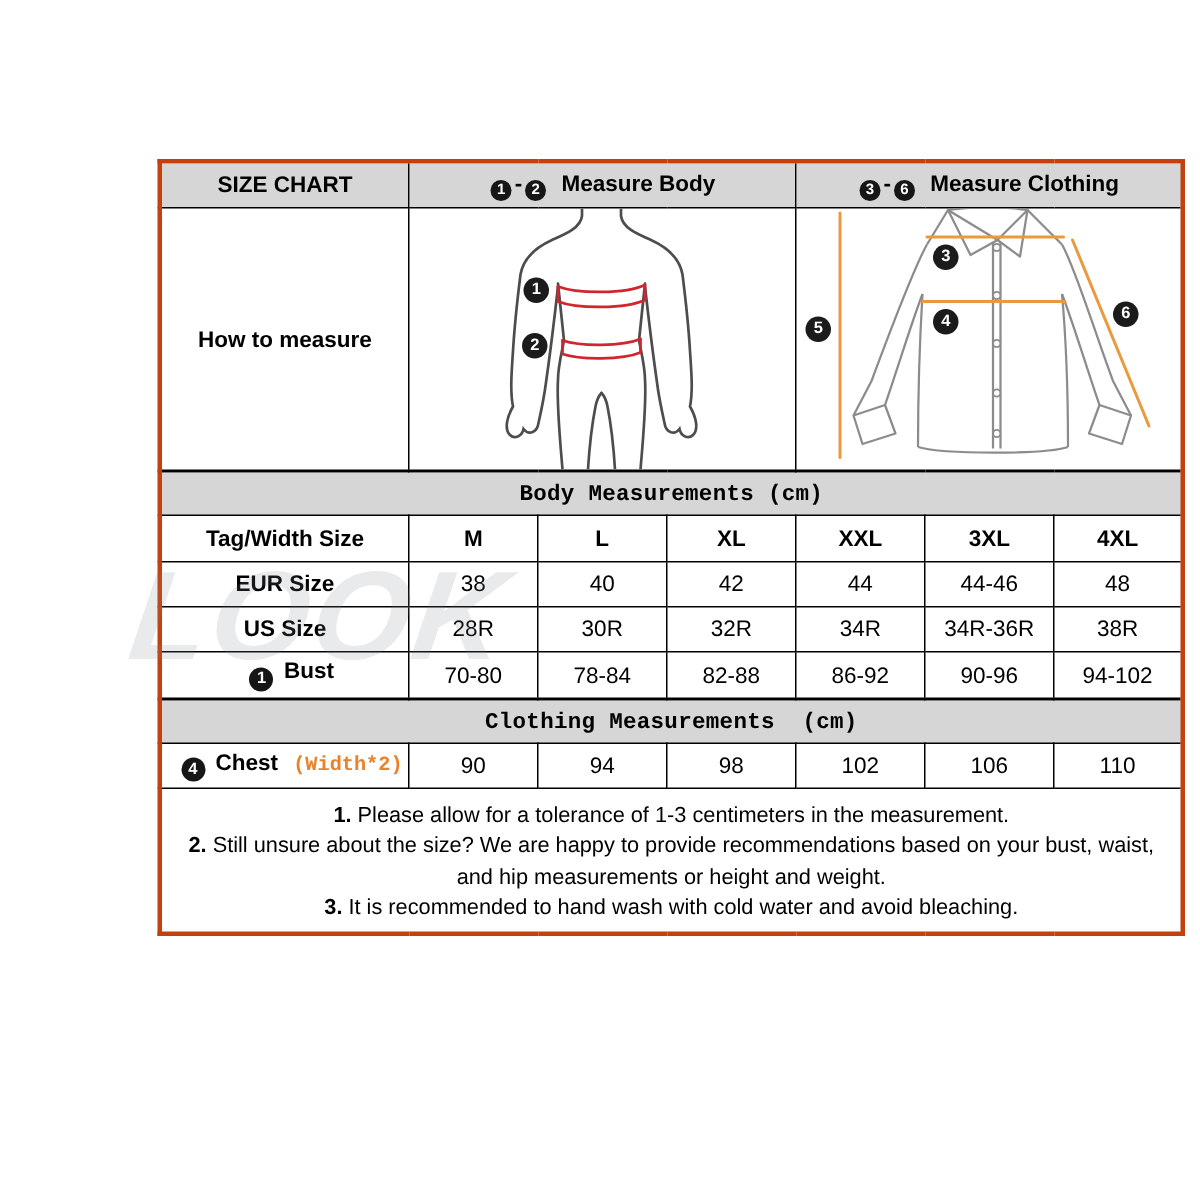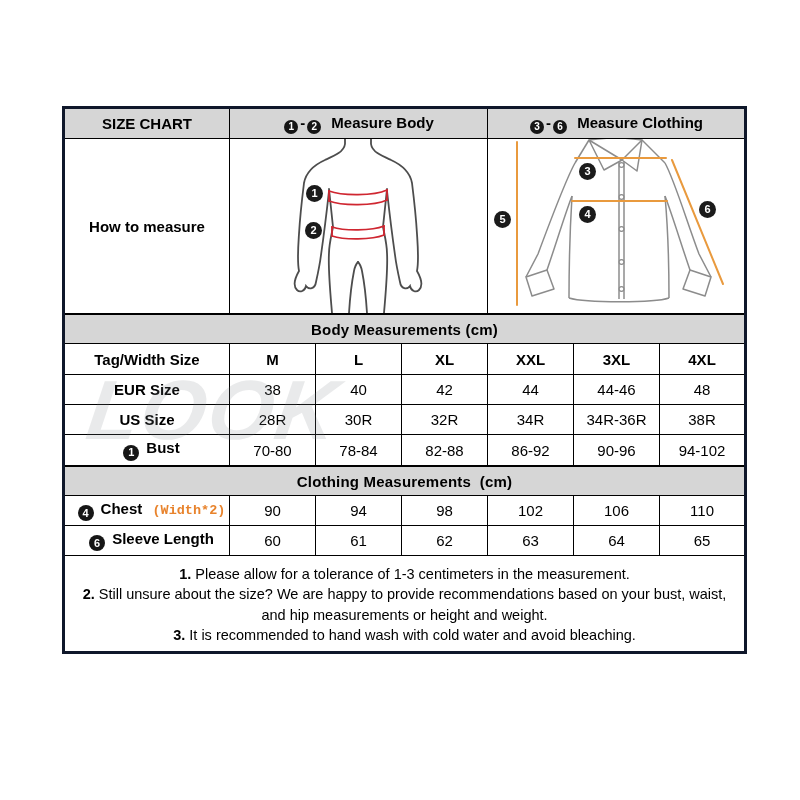--- a/index.html
+++ b/index.html
@@ -4,37 +4,38 @@
 <style>
   html,body{margin:0;padding:0;}
   body{
     width:800px;height:800px;background:#ffffff;position:relative;
     font-family:"Liberation Sans","DejaVu Sans",sans-serif;color:#000;
     -webkit-font-smoothing:antialiased;
   }
   .chart-wrap{position:absolute;left:62px;top:106px;width:682px;}
   table.sizechart{
     border-collapse:collapse;table-layout:fixed;width:682px;
-    border:3px solid #0f172a;
+    border:3px solid #c2410c;
+    margin-left:43px;
   }
   table.sizechart td{
     border:1px solid #000;text-align:center;vertical-align:middle;
     font-size:15px;padding:0;overflow:hidden;
   }
   td.h-header{height:29px;}
   td.h-diagram{height:174px;}
   td.h-sect{height:28px;}
   td.h-row{height:29px;}
   td.h-row-lg{height:30px;}
   td.h-notes{height:85px;}
   .gray{background:#D6D6D6;}
   .bold{font-weight:bold;}
   .fs16{font-size:16px;}
   .left-label{text-align:left;padding-left:9px !important;}
-  .sect-title{font-weight:bold;white-space:pre-wrap;letter-spacing:0.2px;}
+  .sect-title{font-weight:bold;white-space:pre-wrap;letter-spacing:0.2px;font-family:Liberation Mono, monospace;}
   
   .badge{
     display:inline-flex;width:16px;height:16px;border-radius:50%;
     background:#161616;color:#fff;font-size:11px;font-weight:bold;
     align-items:center;justify-content:center;vertical-align:-3px;
     margin-right:7px;line-height:1;
   }
   .badge.mini{
     width:14px;height:14px;font-size:10px;vertical-align:-2px;margin:0 1px;
   }
@@ -239,31 +240,20 @@
     </td>
     <td class="h-row">90</td>
     <td class="h-row">94</td>
     <td class="h-row">98</td>
     <td class="h-row">102</td>
     <td class="h-row">106</td>
     <td class="h-row">110</td>
   </tr>
 
 
-  <tr>
-    <td class="h-row bold left-label">
-      <span class="badge">6</span><span>Sleeve Length</span>
-    </td>
-    <td class="h-row">60</td>
-    <td class="h-row">61</td>
-    <td class="h-row">62</td>
-    <td class="h-row">63</td>
-    <td class="h-row">64</td>
-    <td class="h-row">65</td>
-  </tr>
 
   <tr>
     <td class="h-notes notes-cell" colspan="7">
       <div class="note-line"><span class="note-num">1.</span><span>Please allow for a tolerance of 1-3 centimeters in the measurement.</span></div>
       <div class="note-line"><span class="note-num">2.</span><span>Still unsure about the size? We are happy to provide recommendations based on your bust, waist, and hip measurements or height and weight.</span></div>
       <div class="note-line"><span class="note-num">3.</span><span>It is recommended to hand wash with cold water and avoid bleaching.</span></div>
     </td>
   </tr>
 </tbody>
     </table>

